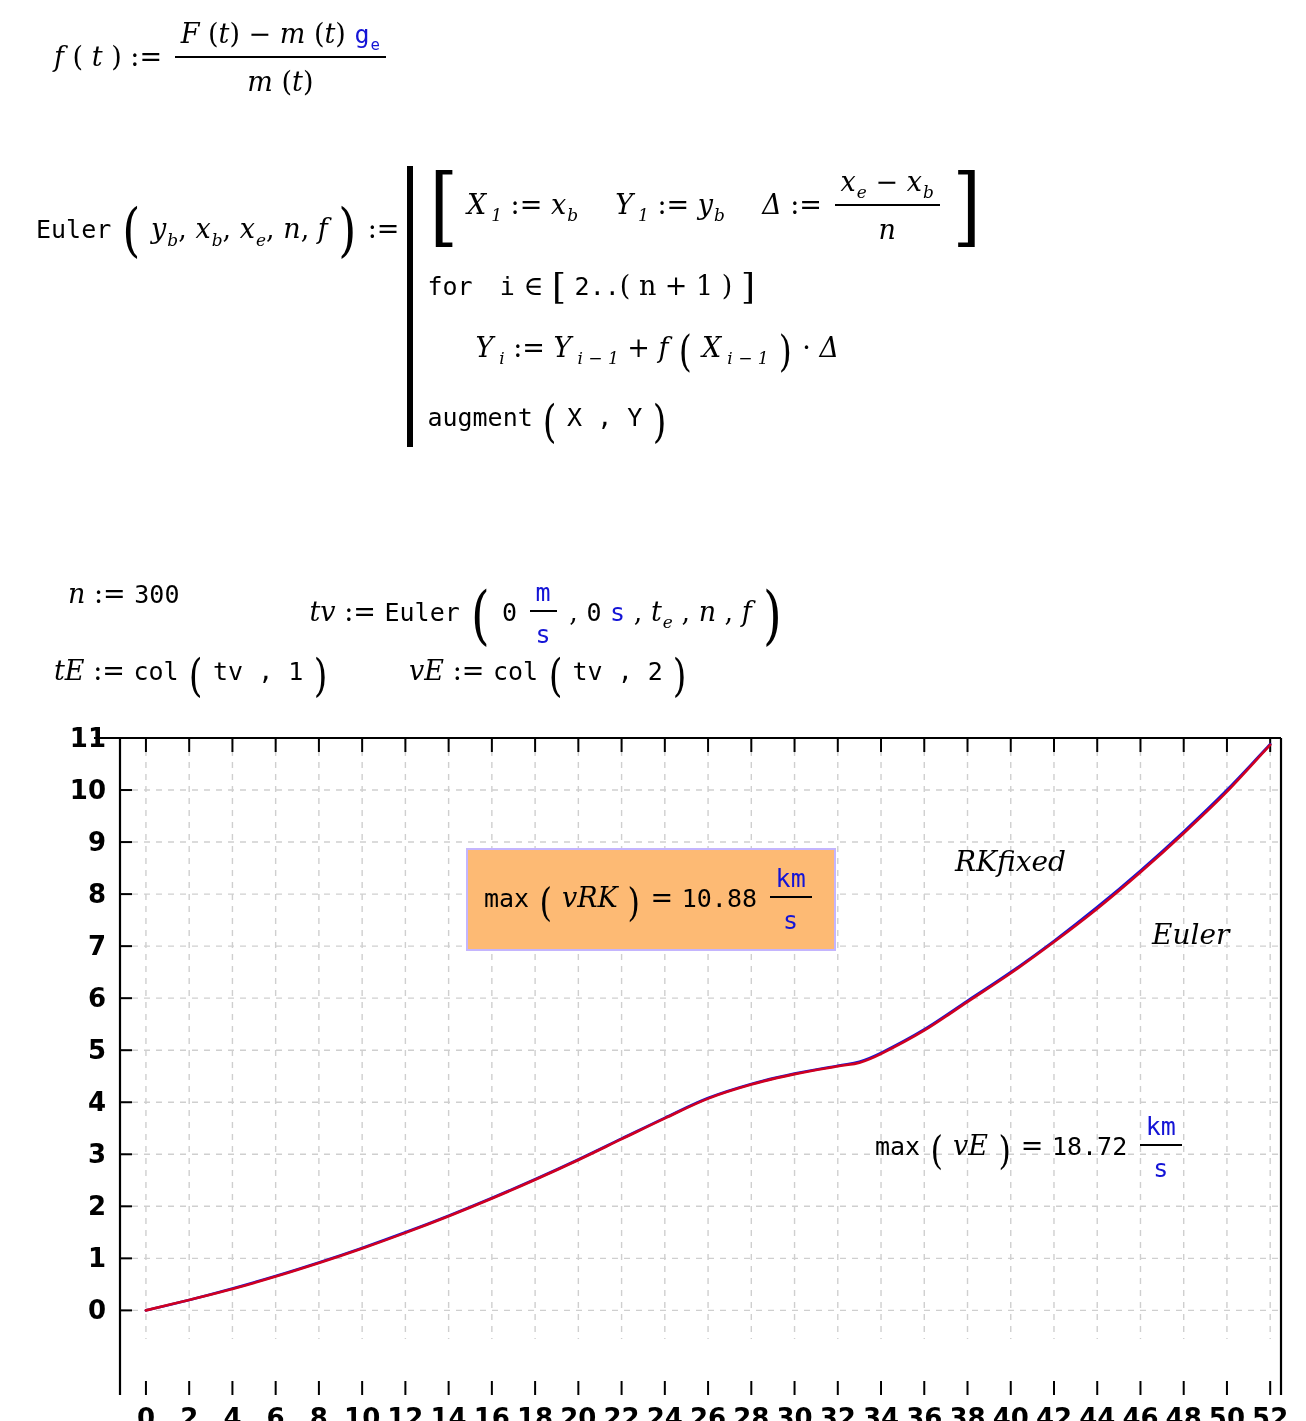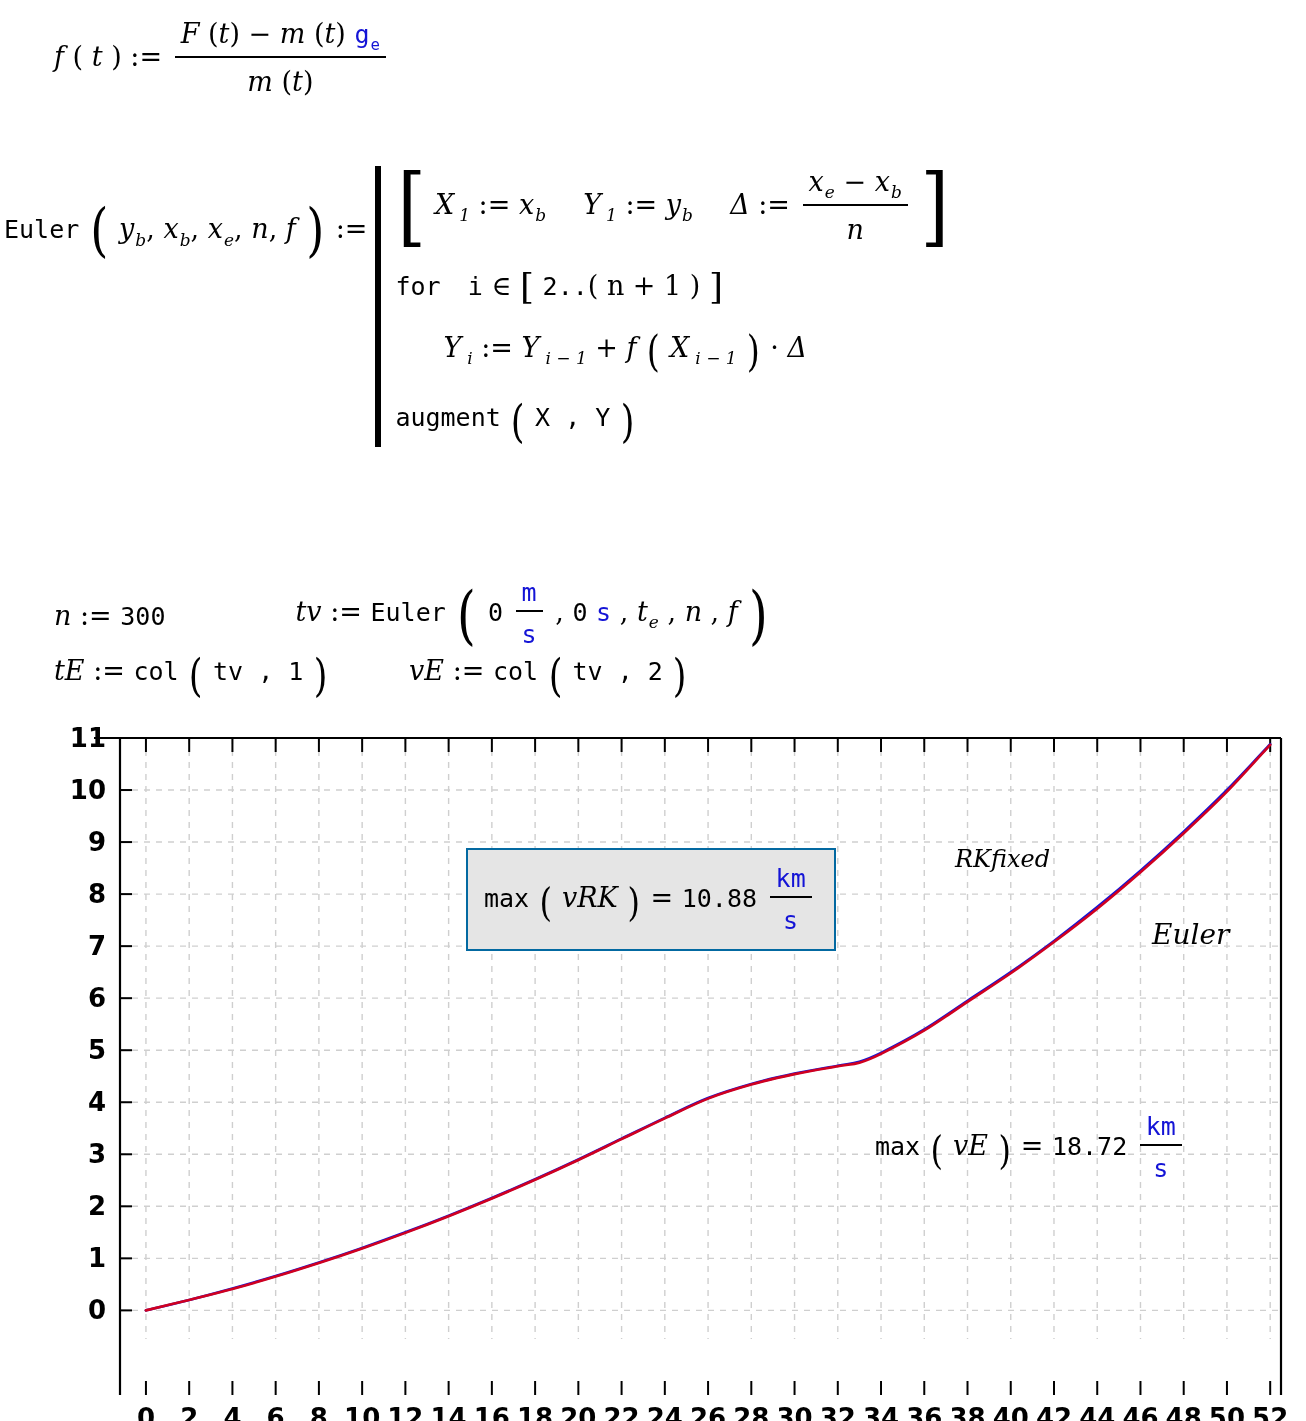--- a/index.html
+++ b/index.html
@@ -72,21 +72,21 @@
     top: 18px;
   }
 
   
   #euler-prog {
     position: absolute;
     left: 4px;
     top: 166px;
   }
   .prog-wrap { display: flex; align-items: flex-start; }
-  .prog-head { padding-top: 30px; }
+  .prog-head { padding-top: 30px; margin-left: 32px; }
   .prog-bar {
     width: 6px;
     background: #000;
     margin-left: 8px;
     margin-right: 14px;
     align-self: stretch;
   }
   .prog-bar-inner {
     width: 6px;
     background: #000;
@@ -107,24 +107,23 @@
     line-height: 0.7;
     font-family: "DejaVu Serif", serif;
     font-style: normal;
     display: inline-block;
     transform: scaleX(0.85);
   }
 
   
   #assign-row1 {
     position: absolute;
-    left: 54px;
+    left: 68px;
     top: 578px;
     display: flex;
-    align-items: center;
   }
   #assign-row2 {
     position: absolute;
     left: 54px;
     top: 650px;
     display: flex;
     align-items: flex-end;
   }
 
   
@@ -150,34 +149,34 @@
   }
   .annot {
     position: absolute;
     white-space: nowrap;
   }
   #annot-rk {
     left: 955px;
     top: 845px;
     font-family: "DejaVu Serif", serif;
     font-style: italic;
-    font-size: 24px;
+    font-size: 28px;
   }
   #annot-euler {
     left: 1152px;
     top: 918px;
     font-family: "DejaVu Serif", serif;
     font-style: italic;
     font-size: 28px;
   }
   #box-maxvrk {
     left: 466px;
     top: 848px;
-    border: 2px solid #0369a1;
-    background: #e5e5e5;
+    border: 2px solid #c4b5fd;
+    background: #fdba74;
     padding: 14px 18px 14px 16px;
   }
   #maxve {
     left: 875px;
     top: 1112px;
   }
 </style>
 </head>
 <body>
 

